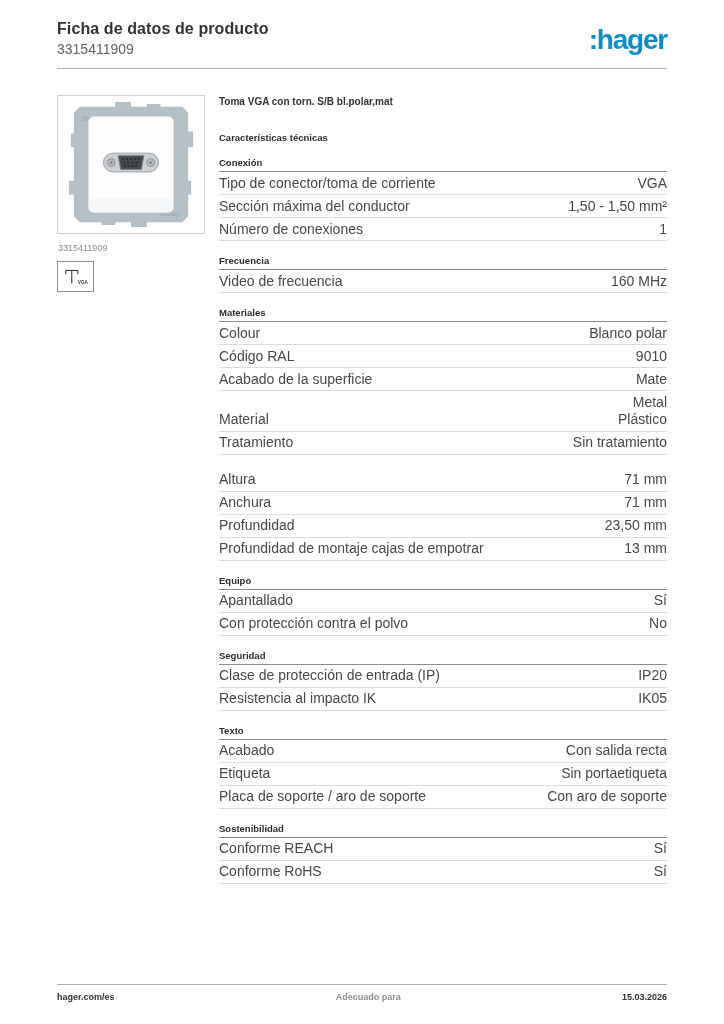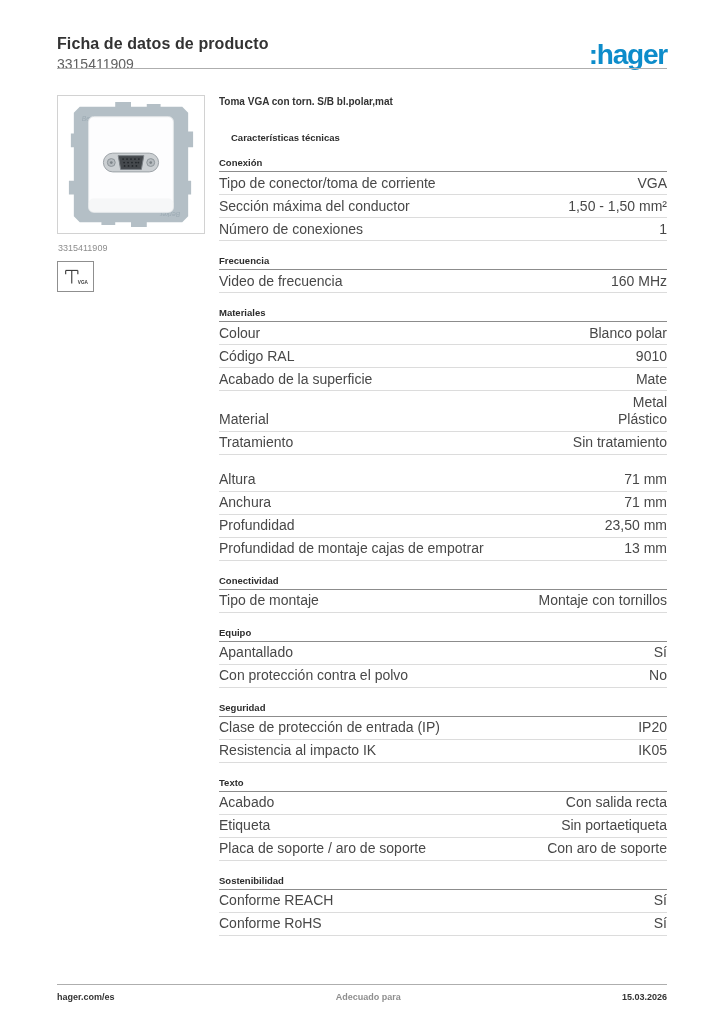--- a/index.html
+++ b/index.html
@@ -7,21 +7,21 @@
   body {
     width: 724px; height: 1024px;
     position: relative;
     font-family: "Liberation Sans", "DejaVu Sans", sans-serif;
     color: #3c3c3c;
     overflow: hidden;
   }
   .page { position: absolute; inset: 0; background: #fff; }
 
   
-  .header { position: absolute; left: 57px; right: 57px; top: 35px; height: 46px; }
+  .header { position: absolute; left: 57px; right: 57px; top: 20px; height: 46px; }
   .header-title { font-size: 16px; font-weight: 700; color: #333; letter-spacing: 0.1px; }
   .header-number { font-size: 14px; color: #616161; margin-top: 3px; }
   .logo {
     position: absolute; right: 0; top: 6px;
     font-size: 28px; font-weight: 700; letter-spacing: -1.2px;
     line-height: 1;
   }
   .header-rule { position: absolute; left: 57px; right: 57px; top: 68px; border-top: 1px solid #aeaeae; }
 
   
@@ -35,21 +35,21 @@
   .vga-icon-box {
     position: absolute; left: 57px; top: 261px;
     width: 37px; height: 31px;
     border: 1px solid #8f8f8f; background: #fff;
   }
   .vga-icon-box svg { display: block; width: 100%; height: 100%; }
 
   
   .main { position: absolute; left: 219px; top: 96px; width: 448px; }
   .product-name { font-size: 10px; font-weight: 700; color: #333; }
-  .tech-heading { margin-top: 25px; font-size: 9.5px; font-weight: 700; color: #2c2c2c; margin-left: 12px; }
+  .tech-heading { margin-top: 25px; font-size: 9.5px; font-weight: 700; color: #2c2c2c; }
 
   .section { margin-top: 14px; }
   .section-title {
     font-size: 9.5px; font-weight: 700; color: #2c2c2c;
     padding-bottom: 3px; border-bottom: 1px solid #8c8c8c;
   }
   .spec-row {
     display: flex; justify-content: space-between; align-items: flex-end;
     font-size: 14px; color: #484848;
     padding: 2.5px 0 2px 0;
@@ -197,27 +197,20 @@
           <div class="spec-row">
             <span class="spec-label">Profundidad</span>
             <span class="spec-value">23,50 mm</span>
           </div>
           <div class="spec-row">
             <span class="spec-label">Profundidad de montaje cajas de empotrar</span>
             <span class="spec-value">13 mm</span>
           </div>
         </div>
         <div class="section">
-          <div class="section-title">Conectividad</div>
-          <div class="spec-row">
-            <span class="spec-label">Tipo de montaje</span>
-            <span class="spec-value">Montaje con tornillos</span>
-          </div>
-        </div>
-        <div class="section">
           <div class="section-title">Equipo</div>
           <div class="spec-row">
             <span class="spec-label">Apantallado</span>
             <span class="spec-value">Sí</span>
           </div>
           <div class="spec-row">
             <span class="spec-label">Con protección contra el polvo</span>
             <span class="spec-value">No</span>
           </div>
         </div>

